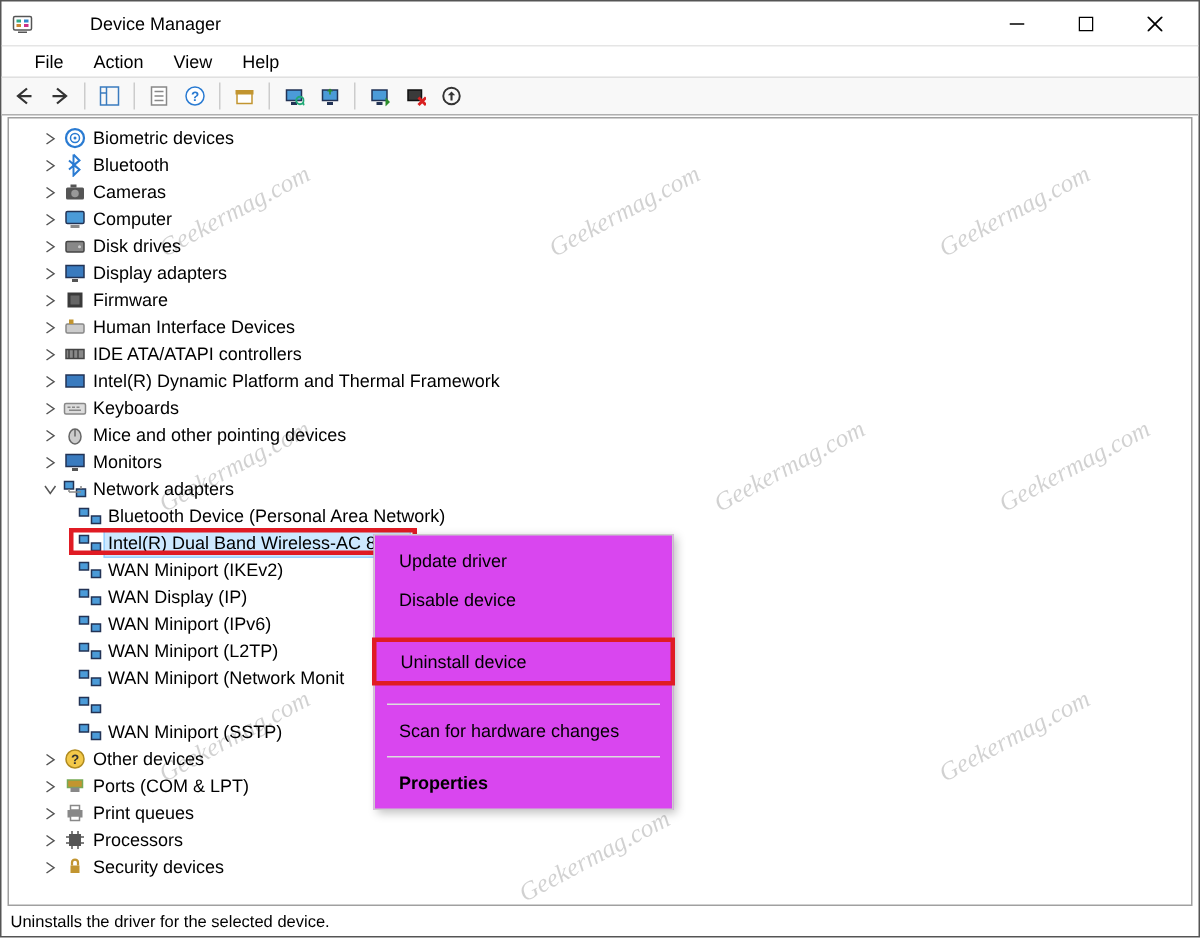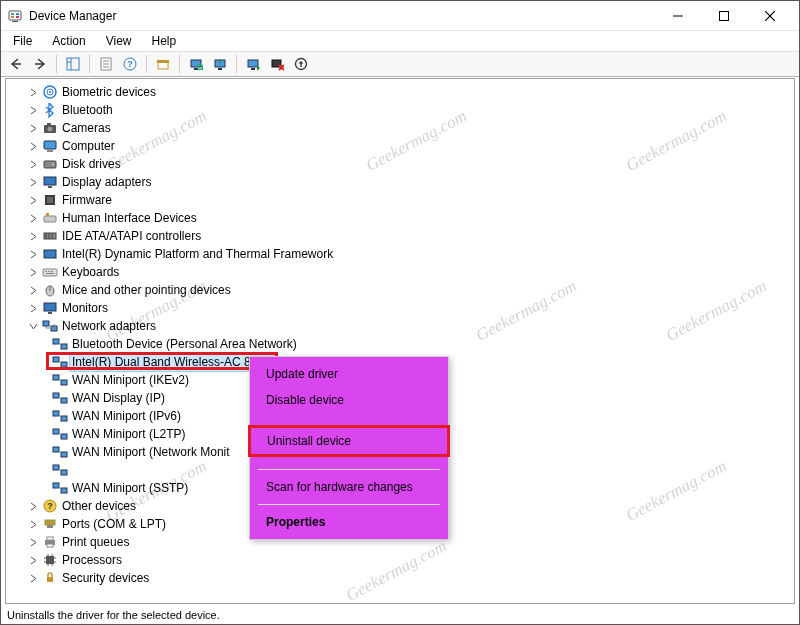--- a/index.html
+++ b/index.html
@@ -16,20 +16,21 @@
     overflow: hidden;
   }
 
   
   .titlebar {
     height: 30px;
     display: flex;
     align-items: center;
     padding: 0 6px;
     border-bottom: 1px solid #e5e5e5;
+    gap: 31px;
   }
   .titlebar .app-icon {
     width: 16px; height: 16px;
     margin-right: 6px;
     display: inline-flex; align-items: center; justify-content: center;
   }
   .titlebar .title {
     flex: 1;
     font-size: 12px;
   }
@@ -40,21 +41,21 @@
     margin-top: -6px;
     margin-bottom: -6px;
   }
   .win-btn svg { width: 10px; height: 10px; }
 
   
   .menubar {
     height: 20px;
     display: flex;
     align-items: center;
-    padding: 0 4px;
+    padding: 0 14px;
     gap: 4px;
   }
   .menubar .menu-item {
     padding: 2px 8px;
     font-size: 12px;
   }
 
   
   .toolbar {
     height: 26px;

